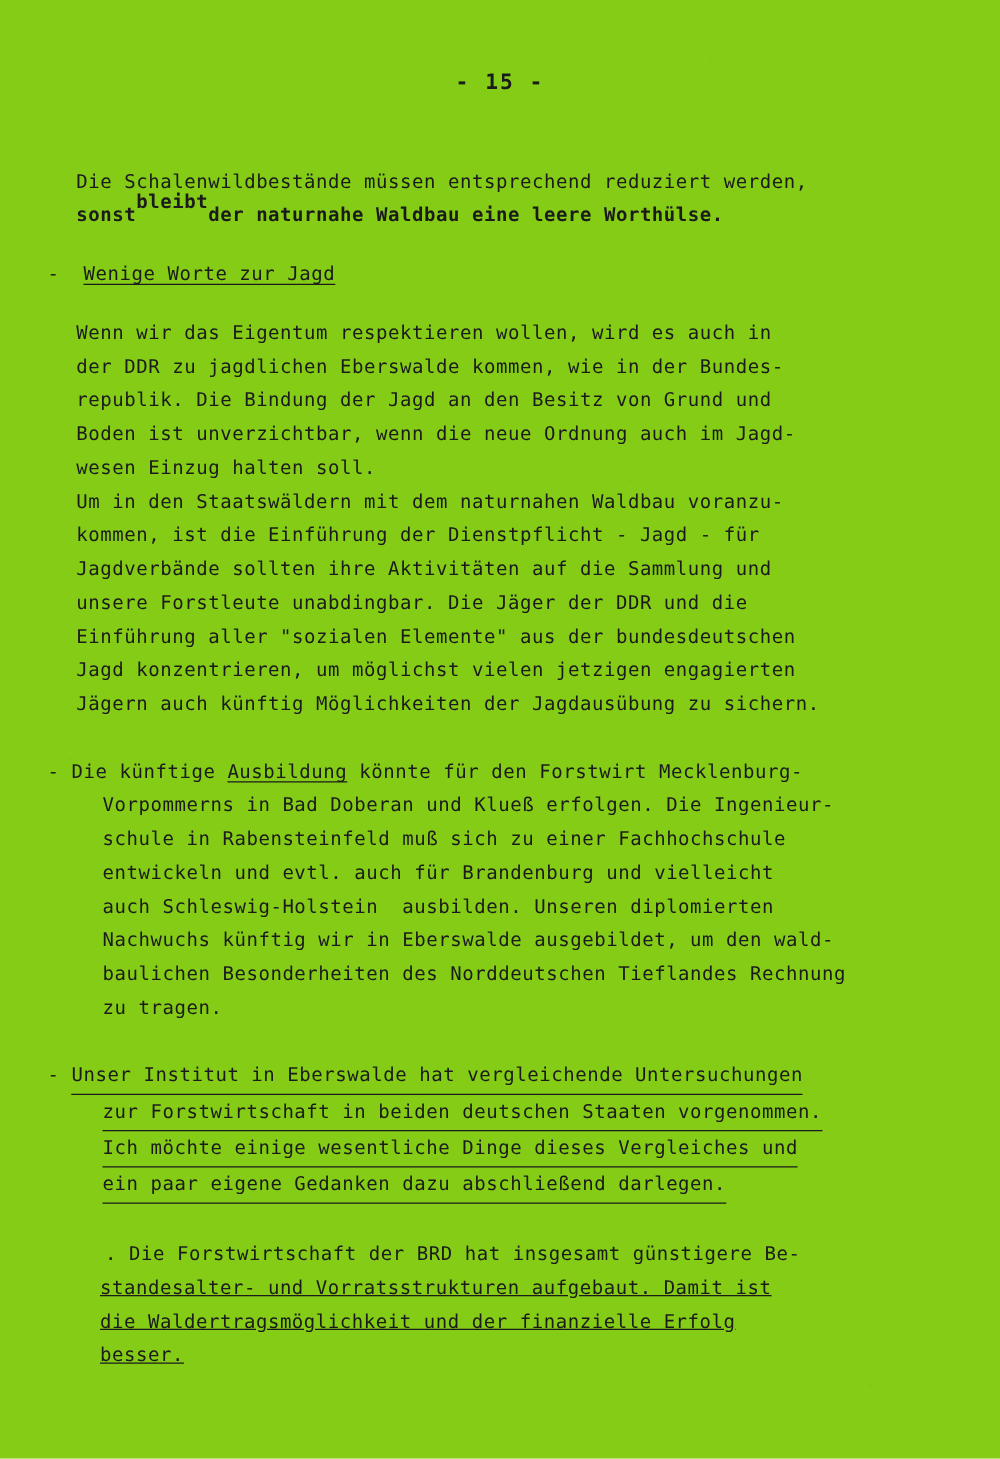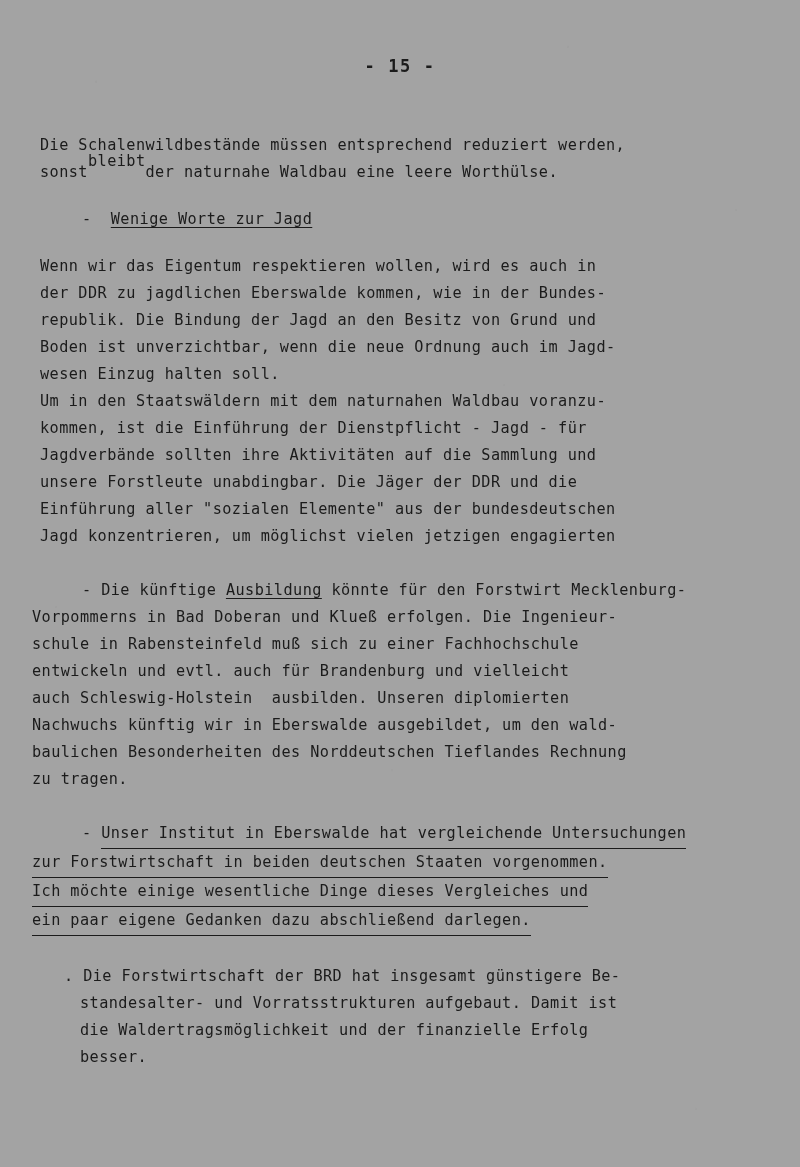--- a/index.html
+++ b/index.html
@@ -7,21 +7,21 @@
     margin: 0;
     padding: 0;
     background: #ffffff;
   }
 
   #page {
     position: relative;
     width: 800px;
     height: 1167px;
     margin: 0 auto;
-    background: #a3a3a3;
+    background: #84cc16;
     overflow: hidden;
     font-family: "DejaVu Sans Mono", "Liberation Mono", monospace;
     color: #1b1b1b;
     -webkit-font-smoothing: none;
   }
 
   
   #grain {
     position: absolute;
     inset: 0;
@@ -60,41 +60,41 @@
 
   .ln {
     font-size: 15.2px;
     line-height: 27px;
     letter-spacing: .45px;
     white-space: pre;
     margin: 0;
   }
 
   
-  .ind-body  { padding-left: 40px; }   
-  .ind-flush { padding-left: 38px; margin-left: 44px; }   
-  .ind-hang  { padding-left: 32px; }   
-  .ind-dot   { padding-left: 64px; }   
-  .ind-dothang { padding-left: 80px; } 
+  .ind-body  { padding-left: 61px; }   
+  .ind-flush { padding-left: 38px; }   
+  .ind-hang  { padding-left: 82px; }   
+  .ind-dot   { padding-left: 84px; }   
+  .ind-dothang { padding-left: 80px; text-decoration: underline; } 
 
   .marker { display: inline-block; }
 
   .u { text-decoration: underline; text-underline-offset: 3px; text-decoration-thickness: 1.3px; }
 
   
   .uline {
     display: inline-block;
     border-bottom: 1.4px solid #1b1b1b;
     padding-bottom: 1px;
   }
   .gap-md { height: 20px; }
   .gap-lg { height: 27px; }
 
   
-  .over-line { position: relative; }
+  .over-line { position: relative; font-weight: bold; }
   .raised {
     position: relative;
     top: -11px;
     display: inline-block;
     letter-spacing: .45px;
   }
 </style>
 </head>
 <body>
 
@@ -125,20 +125,21 @@
       <div class="ln ind-body">wesen Einzug halten soll.</div>
     </div>
 
     <div class="block">
       <div class="ln ind-body">Um in den Staatswäldern mit dem naturnahen Waldbau voranzu-</div>
       <div class="ln ind-body">kommen, ist die Einführung der Dienstpflicht - Jagd - für</div>
       <div class="ln ind-body">Jagdverbände sollten ihre Aktivitäten auf die Sammlung und</div>
       <div class="ln ind-body">unsere Forstleute unabdingbar. Die Jäger der DDR und die</div>
       <div class="ln ind-body">Einführung aller "sozialen Elemente" aus der bundesdeutschen</div>
       <div class="ln ind-body">Jagd konzentrieren, um möglichst vielen jetzigen engagierten</div>
+      <div class="ln ind-body">Jägern auch künftig Möglichkeiten der Jagdausübung zu sichern.</div>
     </div>
 
     <div class="gap-lg"></div>
 
     <div class="block">
       <div class="ln ind-flush"><span class="marker">-</span><span> </span><span>Die künftige </span><span class="u">Ausbildung</span><span> könnte für den Forstwirt Mecklenburg-</span></div>
       <div class="ln ind-hang">Vorpommerns in Bad Doberan und Klueß erfolgen. Die Ingenieur-</div>
       <div class="ln ind-hang">schule in Rabensteinfeld muß sich zu einer Fachhochschule</div>
       <div class="ln ind-hang">entwickeln und evtl. auch für Brandenburg und vielleicht</div>
       <div class="ln ind-hang">auch Schleswig-Holstein  ausbilden. Unseren diplomierten</div>

